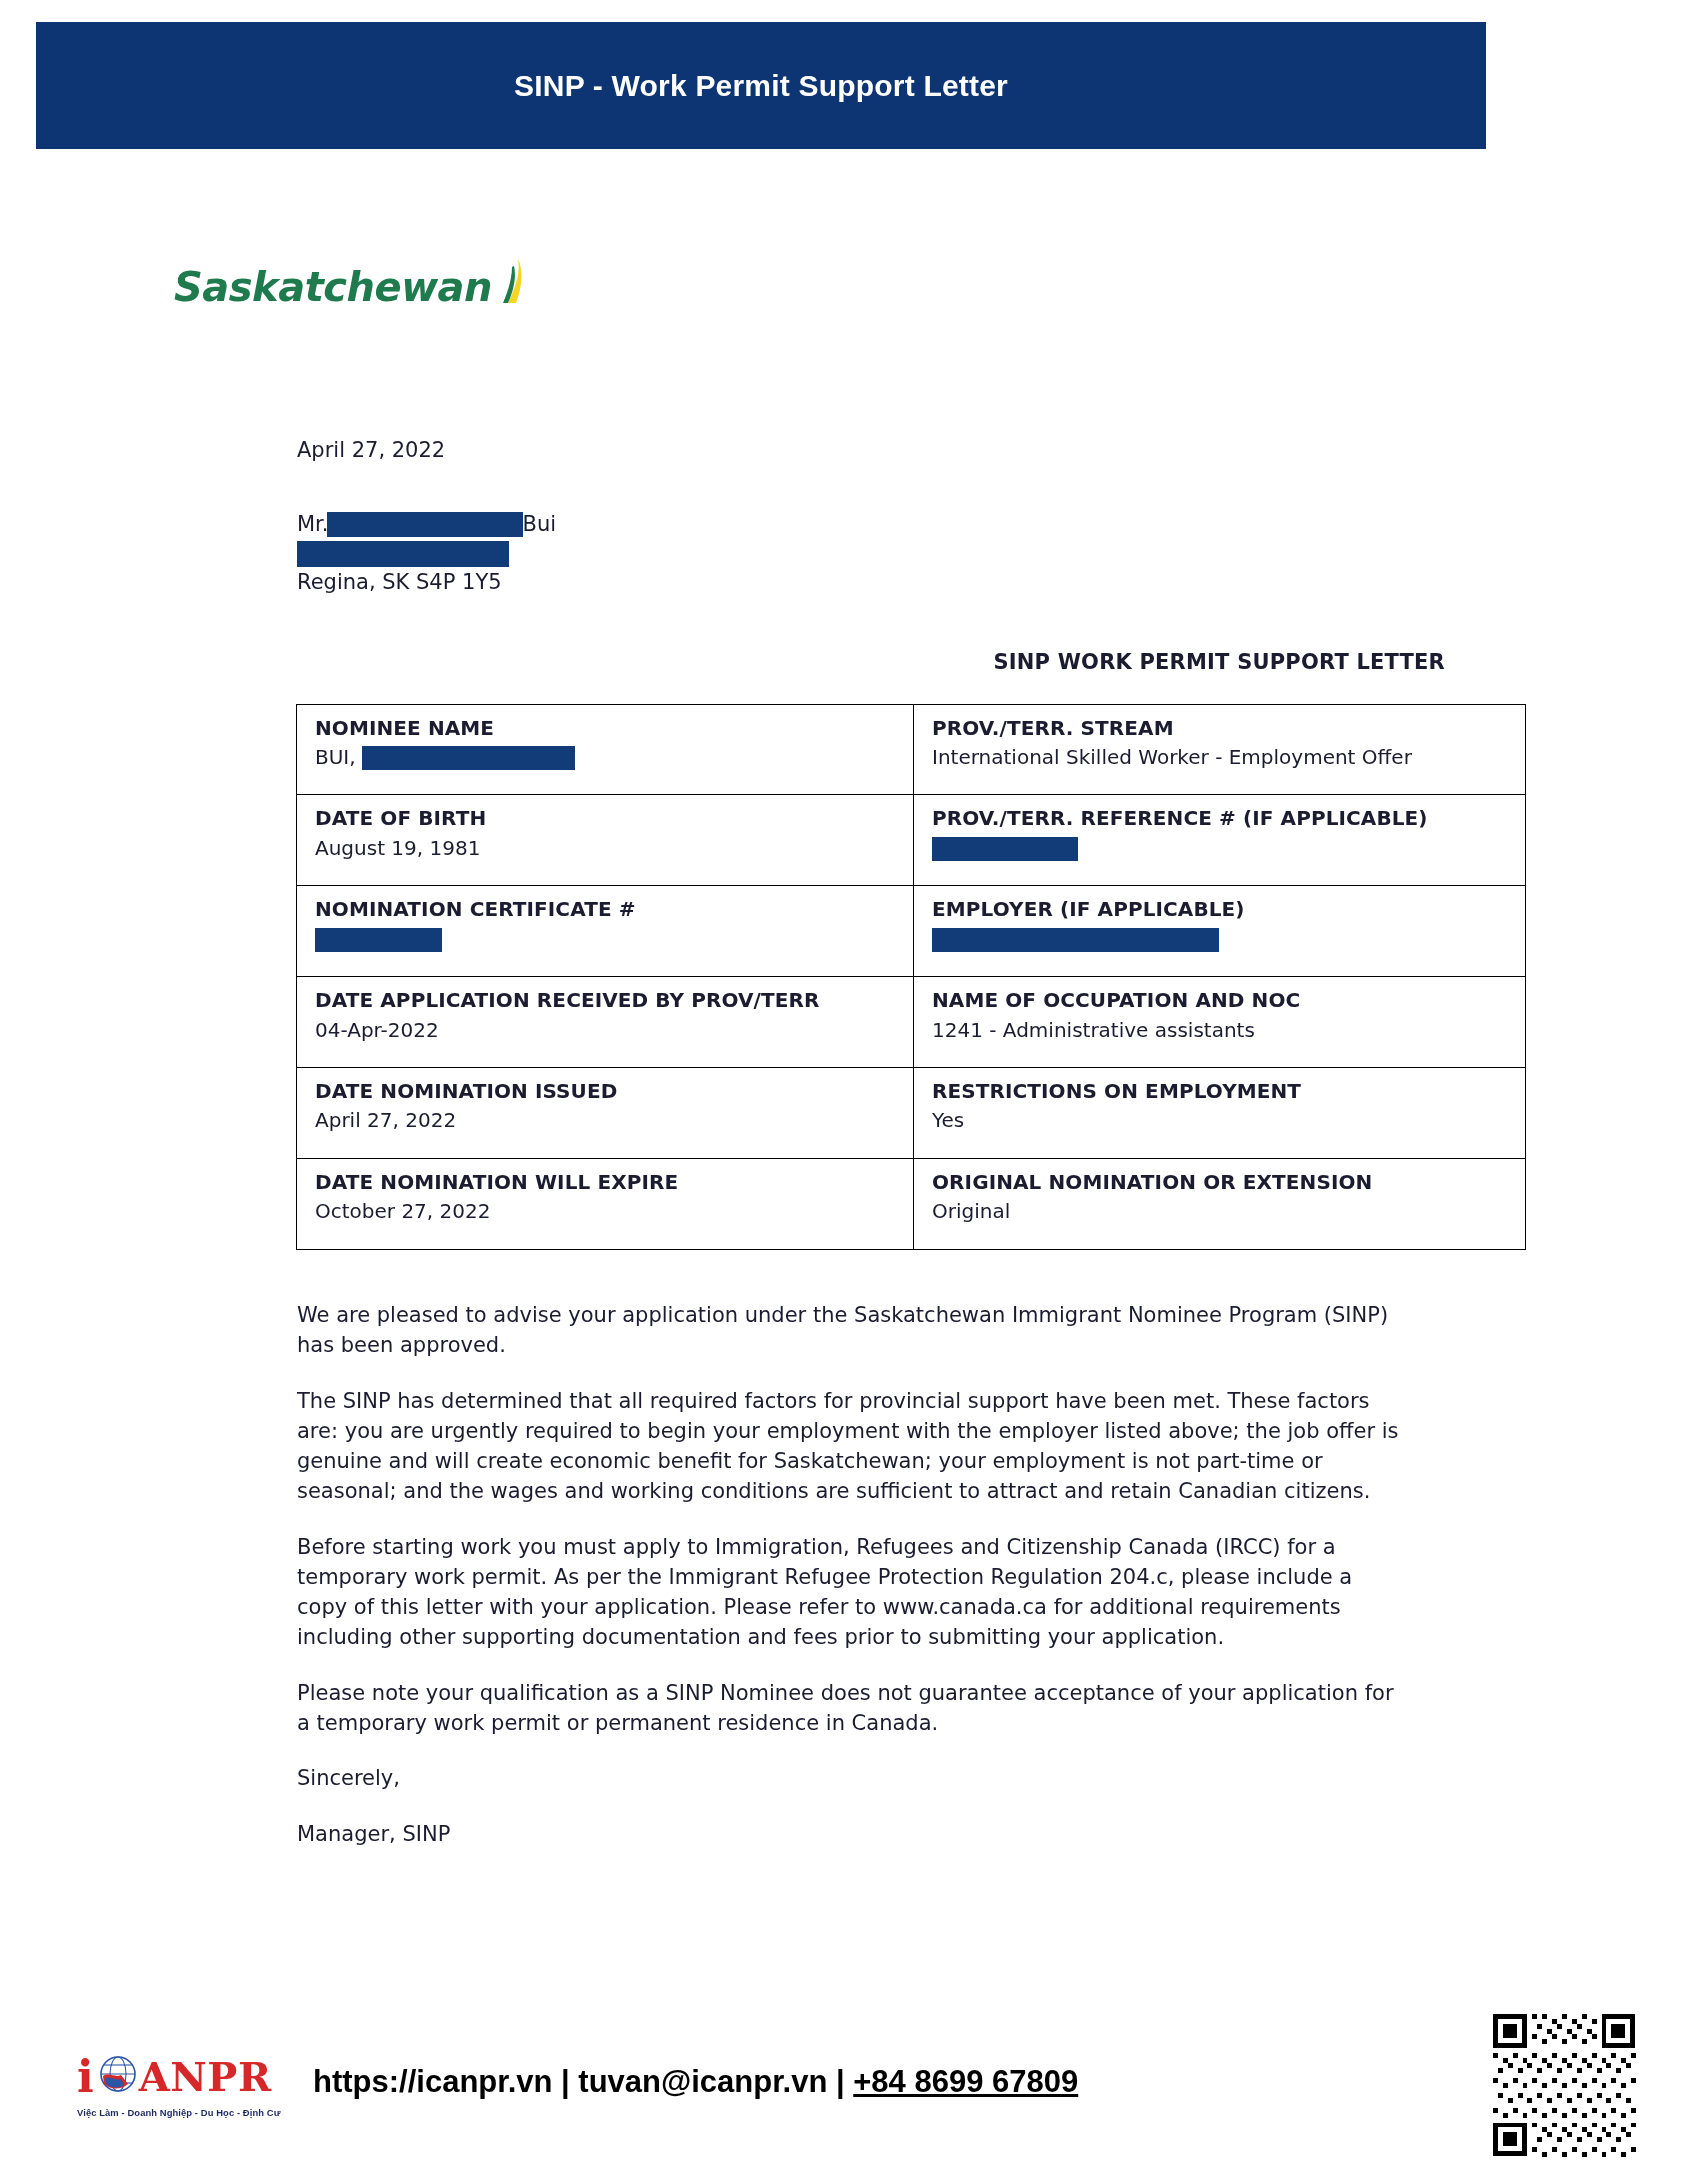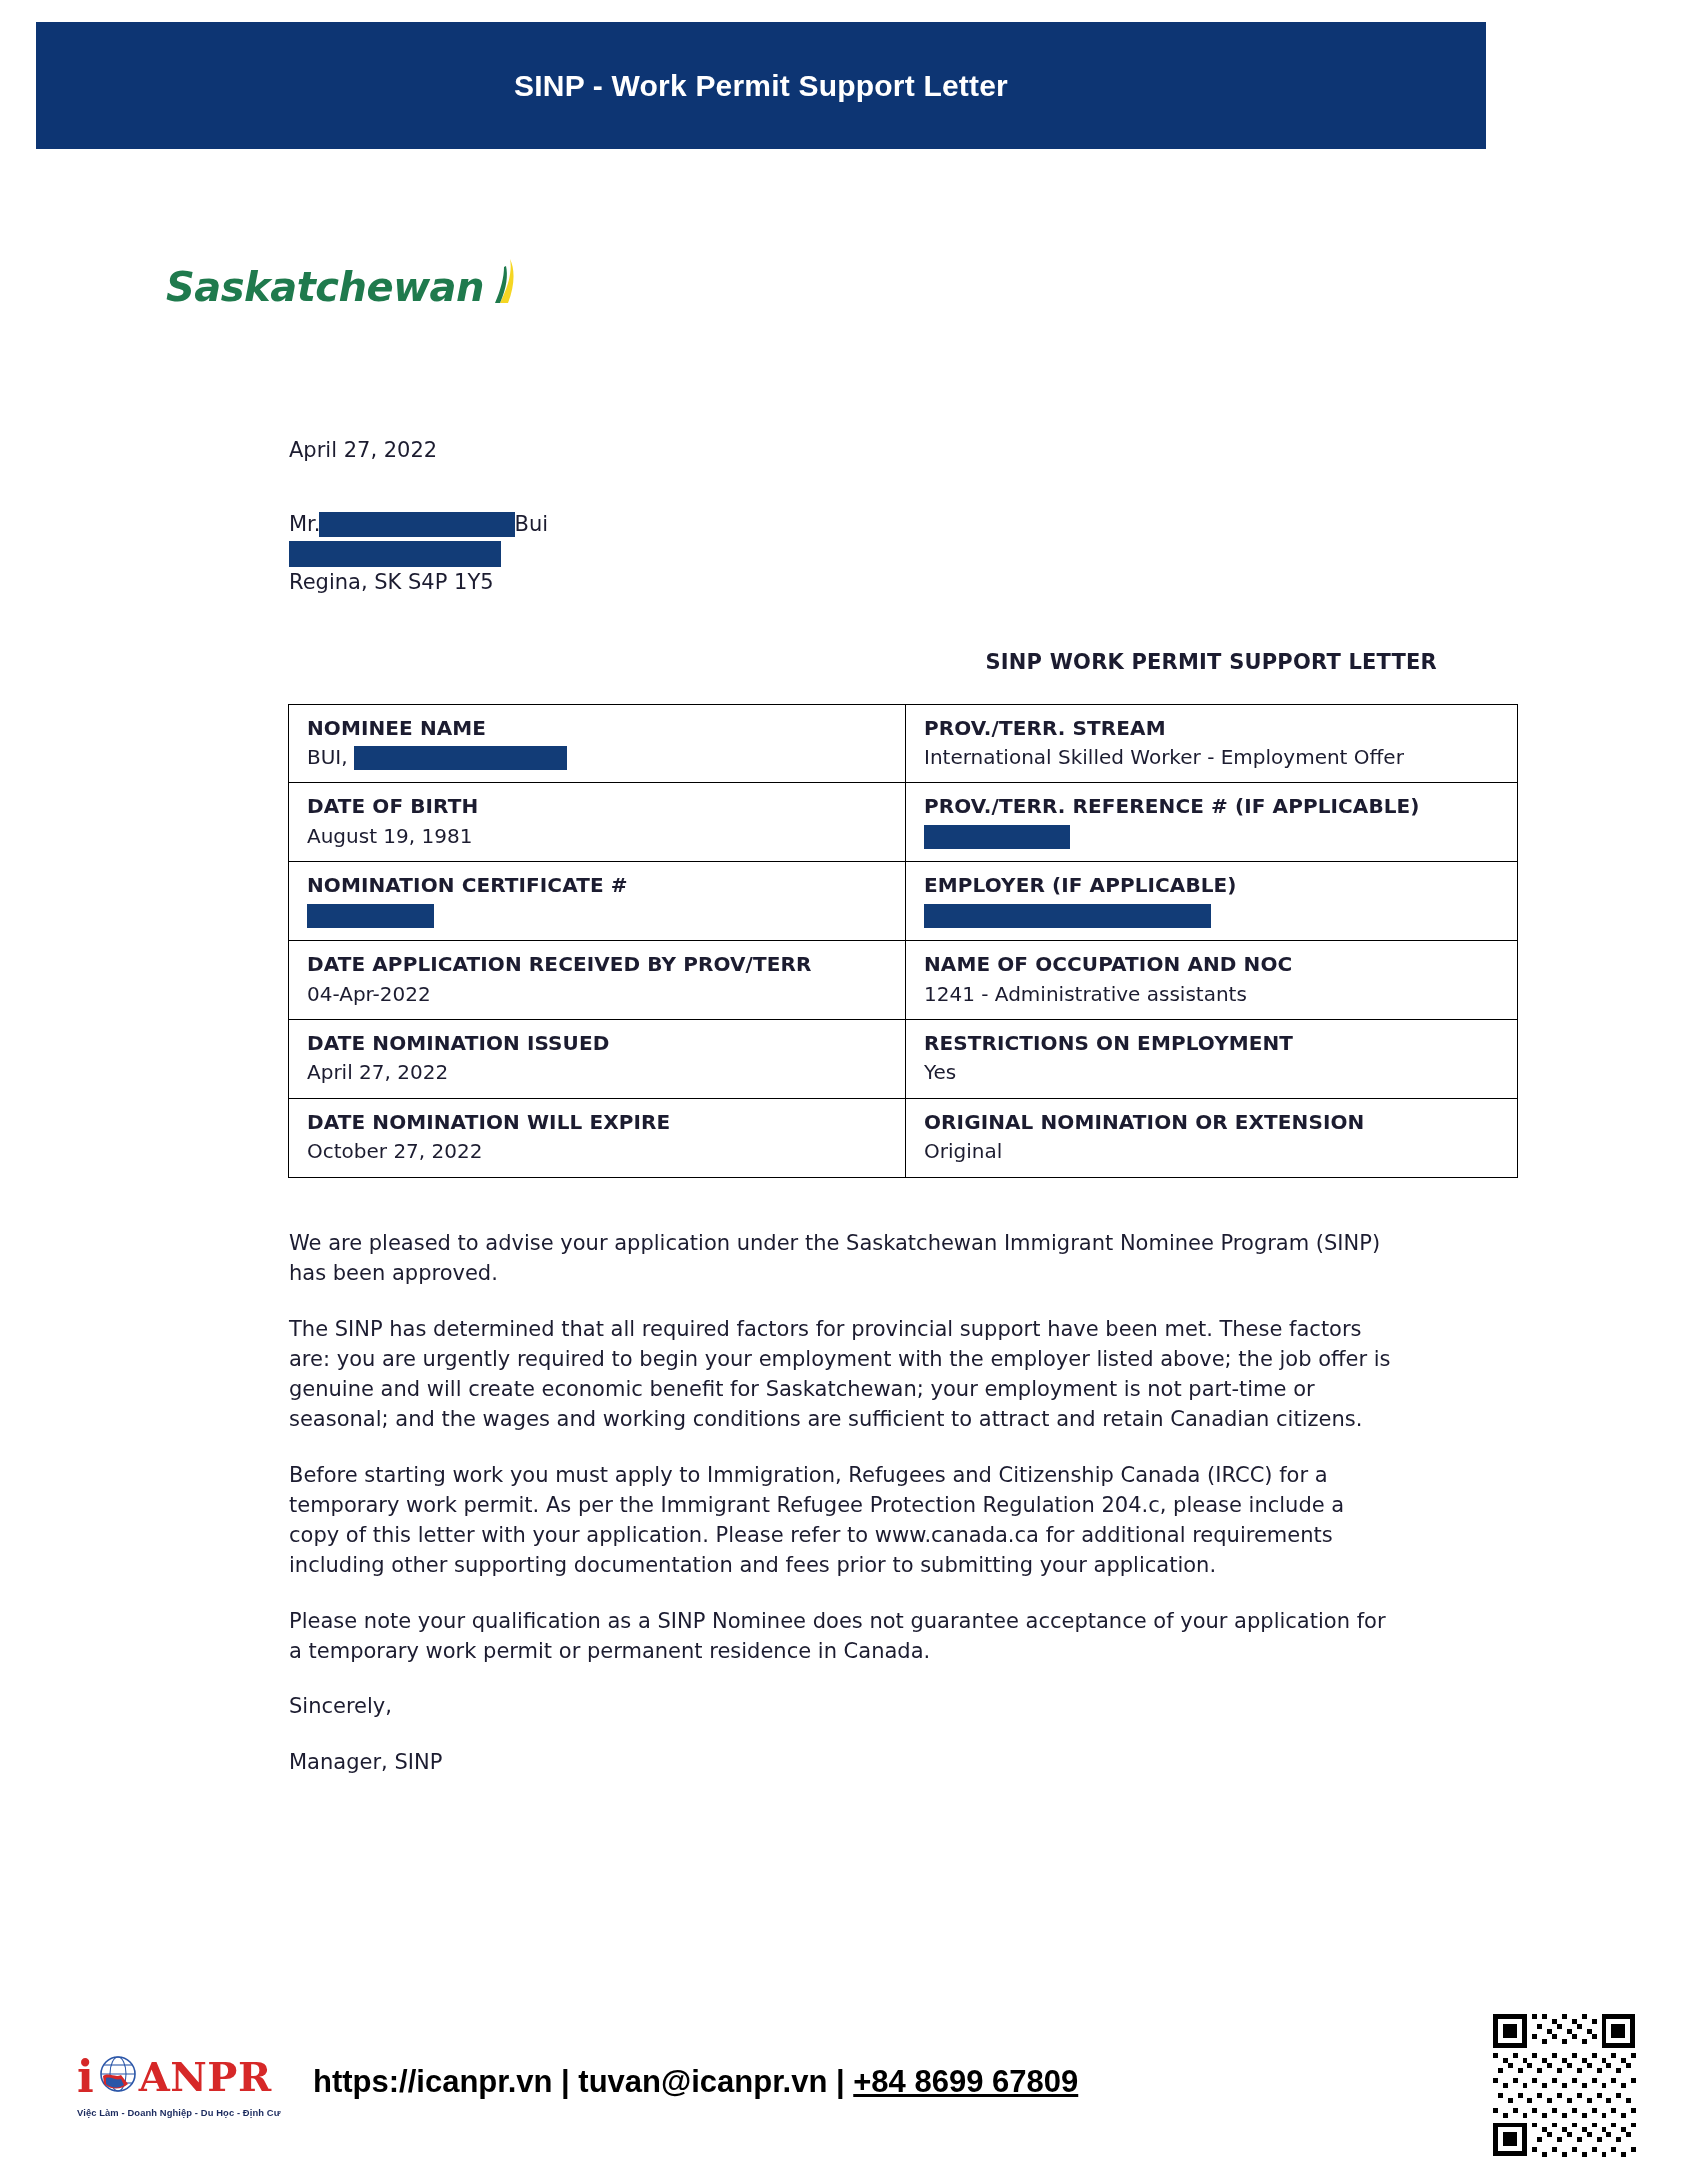--- a/index.html
+++ b/index.html
@@ -32,21 +32,21 @@
     color: #ffffff;
     font-size: 30px;
     font-weight: bold;
     letter-spacing: 0.2px;
     font-family: "Liberation Sans", sans-serif;
   }
 
   
   .sheet {
     position: absolute;
-    left: 0;
+    left: 8px;
     top: 149px;
     width: 1538px;
     height: 1881px;
     background: #ffffff;
   }
 
   
   .sask-logo {
     position: absolute;
     left: 166px;
@@ -106,21 +106,21 @@
 
   
   table.info {
     border-collapse: collapse;
     width: 1163px;
     margin-left: -1px;
     table-layout: fixed;
   }
   table.info td {
     border: 1.6px solid #000000;
-    padding: 10px 14px 12px 18px;
+    padding: 10px 14px 24px 18px;
     vertical-align: top;
     font-size: 20px;
     line-height: 1.32;
   }
   table.info td.col-left { width: 584px; }
   table.info td.col-right { width: 579px; }
   .cell-label {
     font-weight: bold;
     letter-spacing: 0.1px;
     display: block;

